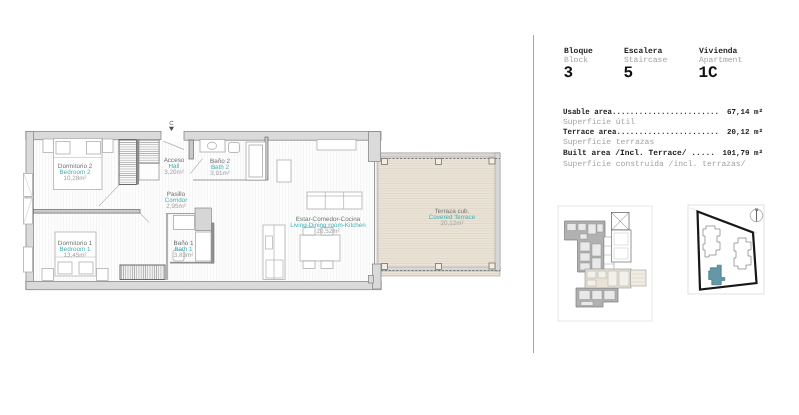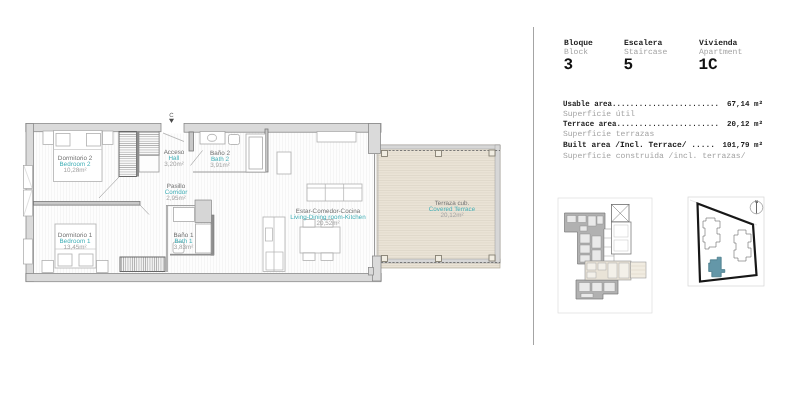--- a/index.html
+++ b/index.html
@@ -1,16 +1,16 @@
 <!DOCTYPE html>
 <html><head>
 <meta charset="utf-8">
 <style>
   html,body{margin:0;padding:0;background:#fff;}
-  #page{position:relative;width:799px;height:345px;background:#fff;overflow:hidden;}
+  #page{position:relative;width:799px;height:345px;background:#fff;overflow:hidden;margin-top:8px;}
   svg text{font-family:"Liberation Sans",sans-serif;}
   svg .mono text{font-family:"Liberation Mono",monospace !important;}
   .mono{font-family:"Liberation Mono",monospace;}
 </style>
 </head>
 <body>
 <div id="page">
 <svg width="799" height="415" viewBox="0 0 799 415" xmlns="http://www.w3.org/2000/svg" text-rendering="geometricPrecision">
 <defs>
   <pattern id="floorv" width="3" height="8" patternUnits="userSpaceOnUse">

